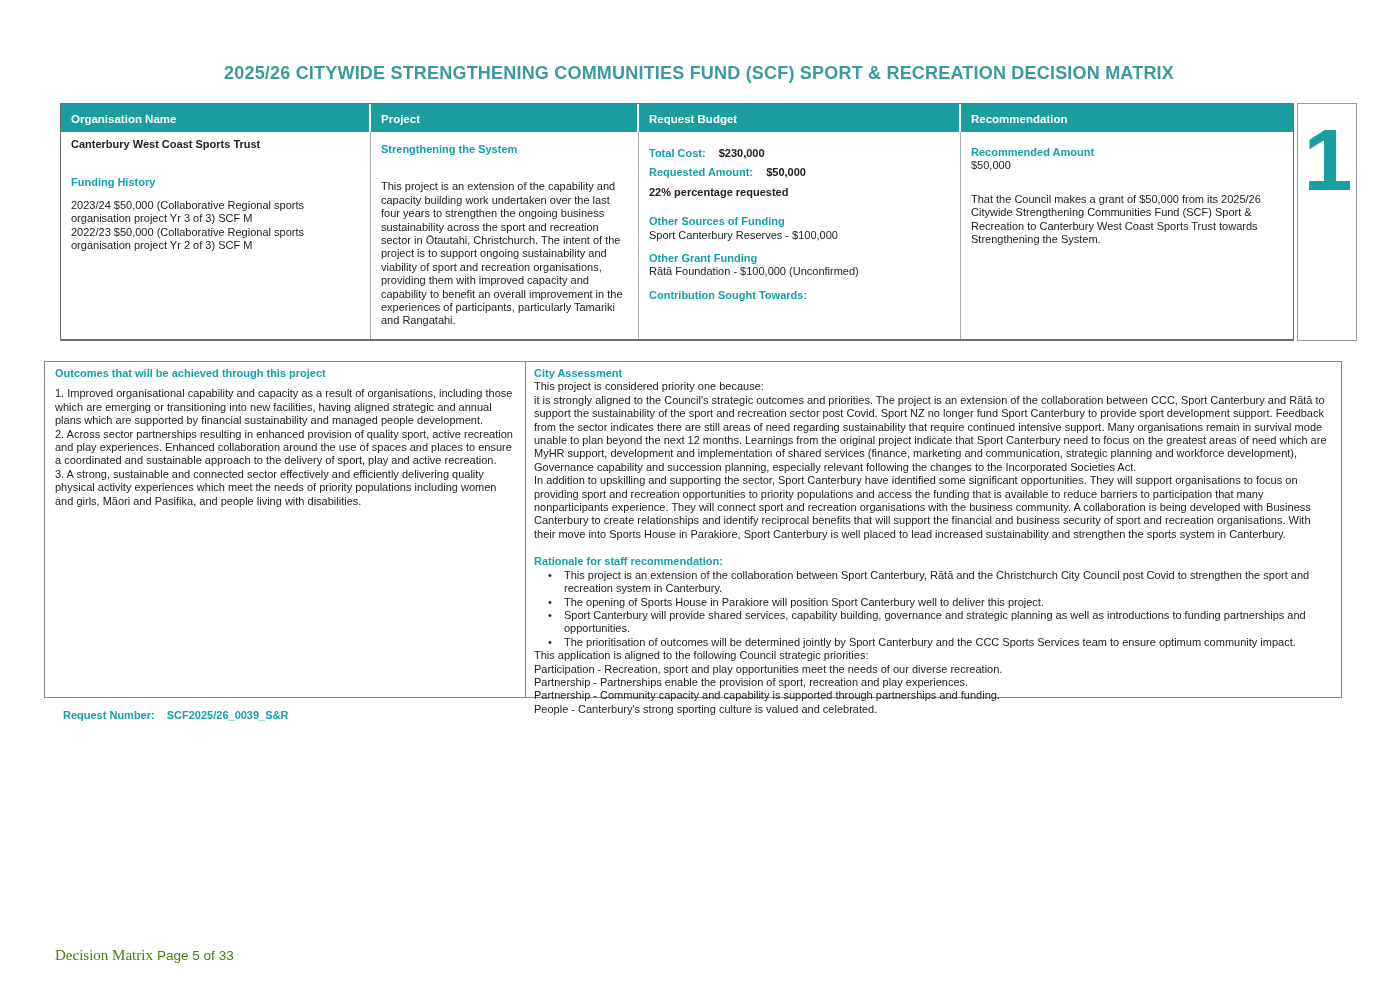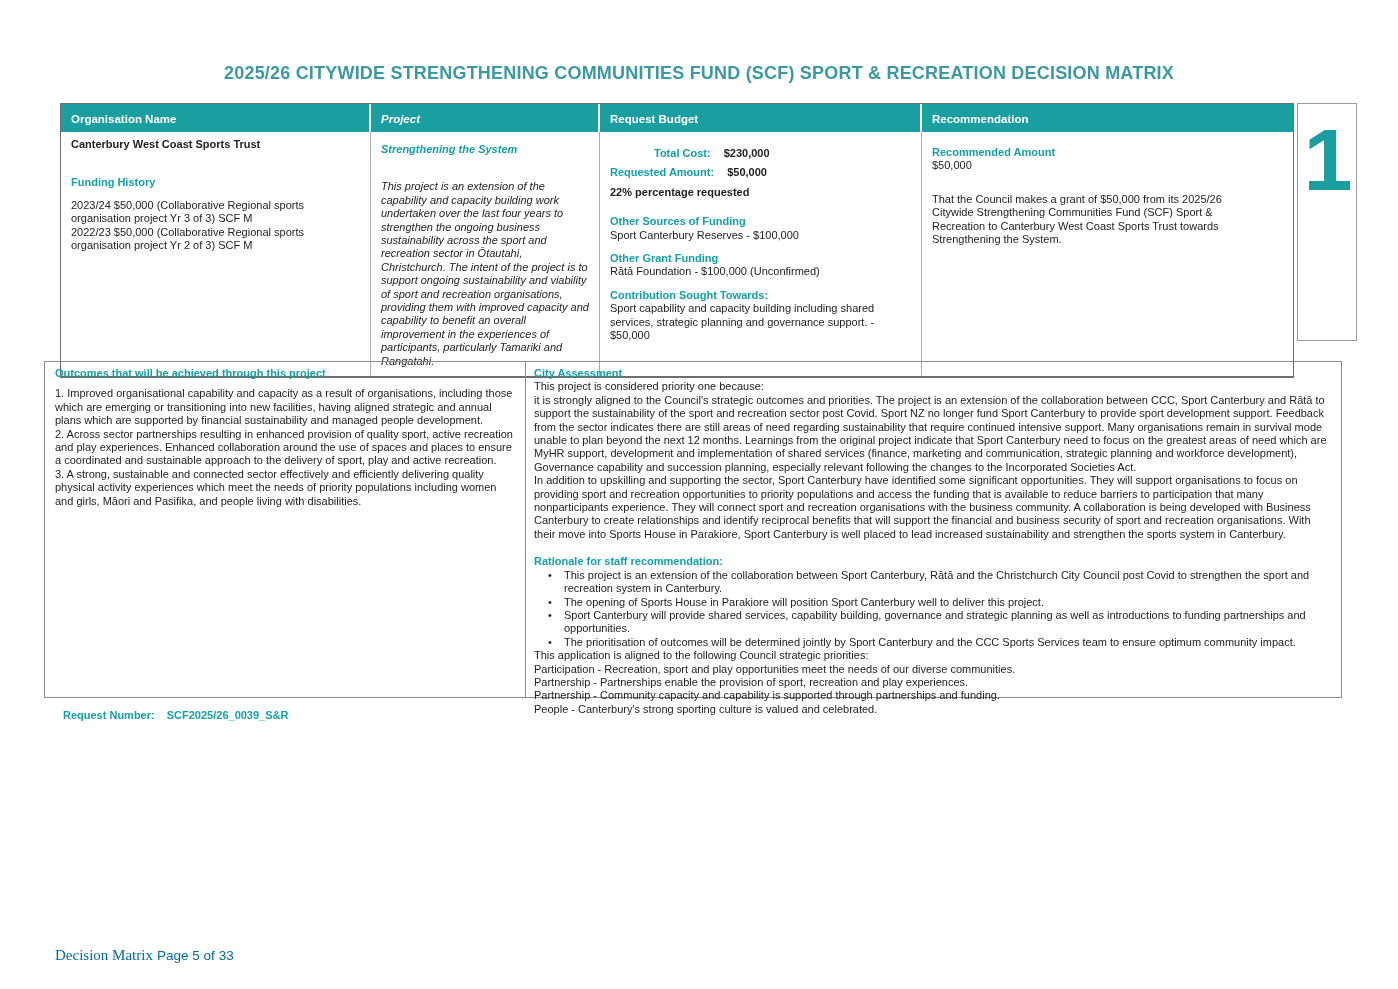--- a/index.html
+++ b/index.html
@@ -43,36 +43,36 @@
   .matrix-body { display: flex; min-height: 207px; background: #ffffff; }
   .matrix-body .bcell {
     box-sizing: border-box;
     padding: 6px 10px 8px 10px;
     font-size: 11px;
     line-height: 1.22;
     border-right: 1px solid #adadad;
   }
   .matrix-body .bcell:last-child { border-right: none; }
   .col1 { width: 310px; }
-  .col2 { width: 229px; font-style: italic; }
+  .col2 { width: 268px; }
   .col3 { width: 322px; }
   .col4 { width: 327px; }
 
   .teal-label { color: #14a0aa; font-weight: bold; }
   .bold { font-weight: bold; }
 
   .org-name { font-weight: bold; margin-top: 0; }
   .funding-history-label { margin-top: 25px; }
   .funding-history { margin-top: 9px; }
 
   .project-title { margin-top: 5px; }
   .project-desc { margin-top: 24px; }
 
   .budget-line { margin-top: 6px; }
-  .budget-line.first { margin-top: 9px; margin-left: 44px; }
+  .budget-line.first { margin-top: 9px; }
   .inline-gap { margin-left: 10px; }
   .budget-group { margin-top: 16px; }
   .budget-group.tight { margin-top: 10px; }
 
   .rec-amount-label { margin-top: 8px; }
   .rec-text { margin-top: 20px; padding-right: 4px; }
 
   
   .rank-box {
     position: absolute;
@@ -130,21 +130,21 @@
     left: 63px; top: 709px;
     font-size: 11px;
     font-weight: bold;
     color: #14a0aa;
   }
   .request-number .value { margin-left: 9px; }
   .page-footer {
     position: absolute;
     left: 55px; top: 946px;
     font-size: 15px;
-    color: #0369a1;
+    color: #4d7c0f;
   }
   .footer-doc { font-family: "Liberation Serif", serif; }
   .footer-page { font-family: "Liberation Sans", sans-serif; font-size: 13.5px; }
 </style>
 </head>
 <body>
 
 <div class="page">
 
   <div class="doc-title">2025/26 CITYWIDE STRENGTHENING COMMUNITIES FUND (SCF) SPORT &amp; RECREATION DECISION MATRIX</div>
@@ -185,21 +185,20 @@
         <div class="budget-group">
           <div class="teal-label">Other Sources of Funding</div>
           <div>Sport Canterbury Reserves - $100,000</div>
         </div>
         <div class="budget-group tight">
           <div class="teal-label">Other Grant Funding</div>
           <div>Rātā Foundation - $100,000 (Unconfirmed)</div>
         </div>
         <div class="budget-group tight">
           <div class="teal-label">Contribution Sought Towards:</div>
-          <div>Sport capability and capacity building including shared services, strategic planning and governance support. - $50,000</div>
         </div>
       </div>
 
       <div class="bcell col4">
         <div class="teal-label rec-amount-label">Recommended Amount</div>
         <div>$50,000</div>
         <div class="rec-text">That the Council makes a grant of $50,000 from its 2025/26 Citywide Strengthening Communities Fund (SCF) Sport &amp; Recreation to Canterbury West Coast Sports Trust towards Strengthening the System.</div>
       </div>
 
     </div>
@@ -226,21 +225,21 @@
       <div>it is strongly aligned to the Council's strategic outcomes and priorities. The project is an extension of the collaboration between CCC, Sport Canterbury and Rātā to support the sustainability of the sport and recreation sector post Covid.  Sport NZ no longer fund Sport Canterbury to provide sport development support. Feedback from the sector indicates there are still areas of need regarding sustainability that require continued intensive support.  Many organisations remain in survival mode unable to plan beyond the next 12 months.  Learnings from the original project indicate that Sport Canterbury need to focus on the greatest areas of need which are MyHR support, development and implementation of shared services (finance, marketing and communication, strategic planning and workforce development), Governance capability and succession planning, especially relevant following the changes to the Incorporated Societies Act.</div>
       <div>In addition to upskilling and supporting the sector, Sport Canterbury have identified some significant opportunities.  They will support organisations to focus on providing sport and recreation opportunities to priority populations and access the funding that is available to reduce barriers to participation that many nonparticipants experience.  They will connect sport and recreation organisations with the business community.  A collaboration is being developed with Business Canterbury to create relationships and identify reciprocal benefits that will support the financial and business security of sport and recreation organisations.  With their move into Sports House in Parakiore, Sport Canterbury is well placed to lead increased sustainability and strengthen the sports system in Canterbury.</div>
       <div class="teal-label rationale-heading">Rationale for staff recommendation:</div>
       <ul class="bullet-list">
         <li>This project is an extension of the collaboration between Sport Canterbury, Rātā and the Christchurch City Council post Covid to strengthen the sport and recreation system in Canterbury.</li>
         <li>The opening of Sports House in Parakiore will position Sport Canterbury well to deliver this project.</li>
         <li>Sport Canterbury will provide shared services, capability building, governance and strategic planning as well as introductions to funding partnerships and opportunities.</li>
         <li>The prioritisation of outcomes will be determined jointly by Sport Canterbury and the CCC Sports Services team to ensure optimum community impact.</li>
       </ul>
       <div>This application is aligned to the following Council strategic priorities:</div>
-      <div>Participation - Recreation, sport and play opportunities meet the needs of our diverse communities.</div>
+      <div>Participation - Recreation, sport and play opportunities meet the needs of our diverse recreation.</div>
       <div>Partnership - Partnerships enable the provision of sport, recreation and play experiences.</div>
       <div>Partnership - Community capacity and capability is supported through partnerships and funding.</div>
       <div>People - Canterbury's strong sporting culture is valued and celebrated.</div>
     </div>
 
   </div>
 
   <div class="request-number">
     <span>Request Number:</span>
     <span class="value">SCF2025/26_0039_S&amp;R</span>

